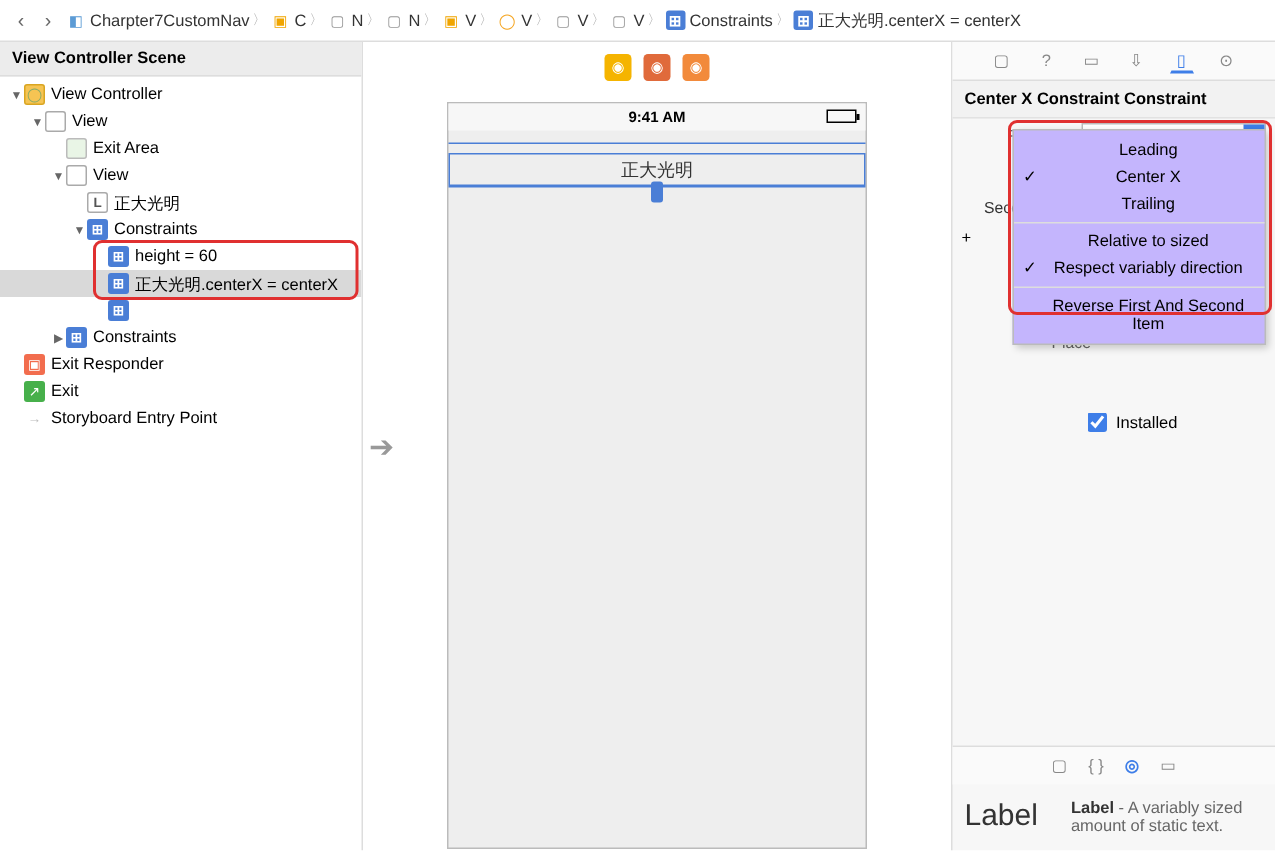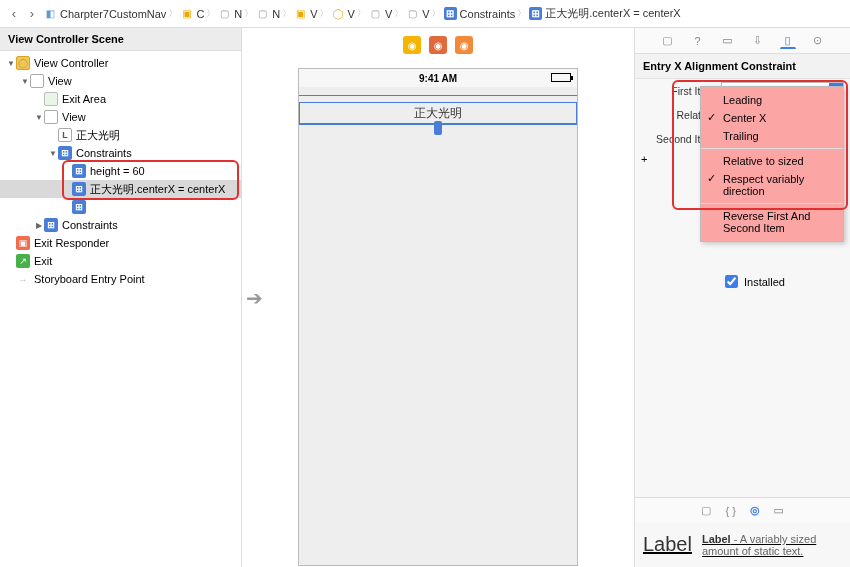--- a/index.html
+++ b/index.html
@@ -63,35 +63,35 @@
     .ins-tabs span { width:16px; height:16px; display:inline-flex; align-items:center; justify-content:center; color:#888; border:1px solid transparent; }
     .ins-tabs .active { color:#3e7ee8; border-bottom:2px solid #3e7ee8; }
     .ins-title { padding:6px 8px; font-weight:600; background:#f2f2f2; border-bottom:1px solid #e2e2e2; }
 
     .field { display:flex; align-items:center; padding:3px 6px; gap:6px; }
     .field-l { width:74px; text-align:right; color:#333; font-size:10.5px; }
     .field-v { flex:1; height:18px; border:1px solid #bbb; background:#fff; display:flex; align-items:center; padding:0 4px; font-size:10.5px; position:relative; }
     .field-v.blue:after { content:""; position:absolute; right:0; top:0; bottom:0; width:14px; background:#3e7ee8; }
     .drop-arrow { position:absolute; right:3px; color:#fff; font-size:8px; z-index:2; }
 
-    .popup { position:absolute; right:6px; top:86px; width:144px; background:#fca5a5; border:1px solid #bbb; box-shadow:2px 2px 5px rgba(0,0,0,.2); z-index:5; padding:4px 0;}
+    .popup { position:absolute; right:6px; top:86px; width:169px; background:#c4b5fd; border:1px solid #bbb; box-shadow:2px 2px 5px rgba(0,0,0,.2); z-index:5; padding:4px 0;text-align:center;}
     .popup .pitem { padding:3px 10px 3px 22px; position:relative; font-size:11px; }
     .popup .pitem.chk:before { content:"✓"; position:absolute; left:6px; top:2px; font-size:11px; }
     .popup hr { border:none; border-top:1px solid #ddd; margin:3px 0; }
     .redbox2 { position:absolute; right:2px; top:80px; width:176px; height:130px; border:2px solid #e03030; border-radius:6px; z-index:6; pointer-events:none; }
 
     .truncL { color:#666; font-size:10.5px; padding-left:8px; }
     .chk-row { display:flex; align-items:center; gap:6px; padding:4px 8px 4px 90px; }
     .chk-row input { accent-color:#3e7ee8; }
 
     .libbar { height:26px; display:flex; align-items:center; justify-content:center; gap:14px; border-top:1px solid #ddd; background:#fafafa; }
     .libbar span { color:#888; }
     .libbar .active { color:#3e7ee8; font-weight:bold; }
 
-    .libitem { display:flex; gap:10px; padding:10px 8px;text-decoration:underline; }
+    .libitem { display:flex; gap:22px; padding:10px 8px; }
     .libitem .big { font-size:20px; color:#333; }
     .libitem .desc { font-size:10px; color:#666; }
     .libitem .desc b { color:#333; }
   </style>
 </head>
 <body>
 
 <div class="topbar">
   <div class="nav-arrows">
     <span>‹</span>
@@ -245,21 +245,21 @@
 
   <div class="inspector">
     <div class="ins-tabs">
       <span>▢</span>
       <span>?</span>
       <span>▭</span>
       <span>⇩</span>
       <span class="active">▯</span>
       <span>⊙</span>
     </div>
-    <div class="ins-title">Entry X Alignment Constraint</div>
+    <div class="ins-title">Center X Constraint Constraint</div>
 
     <div class="field">
       <div class="field-l">First Item</div>
       <div class="field-v blue">
         <span>正大光明.Center X</span>
         <span class="drop-arrow">▾</span>
       </div>
     </div>
     <div class="field">
       <div class="field-l">Relation</div>

